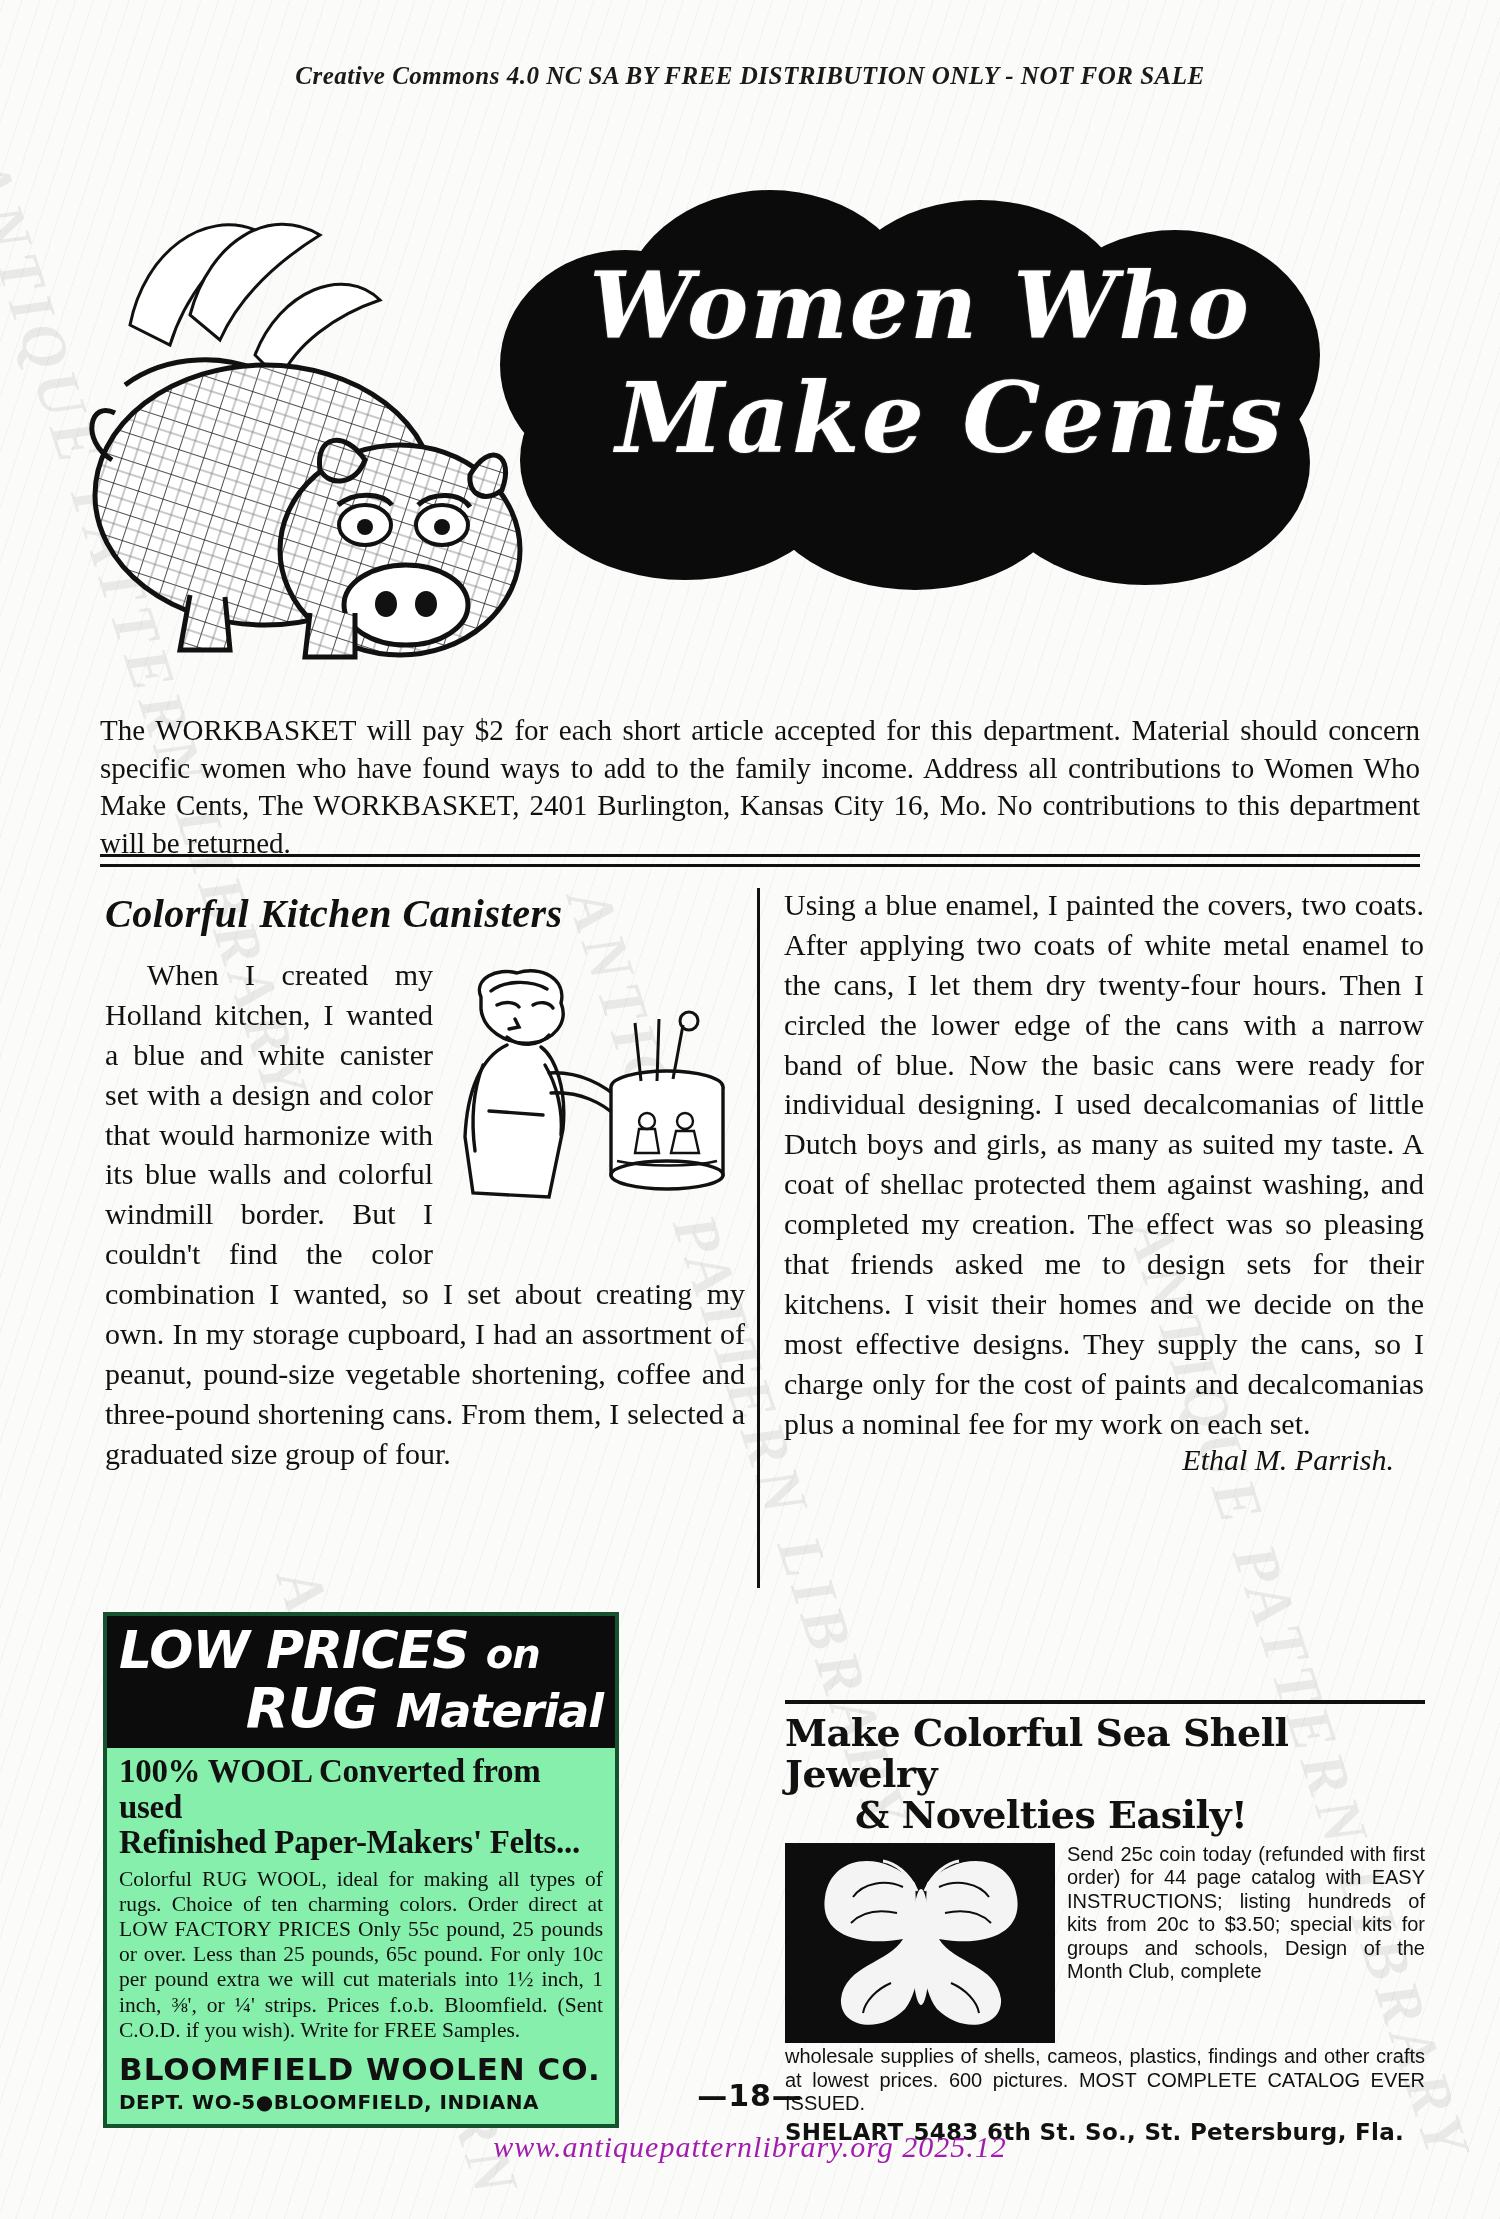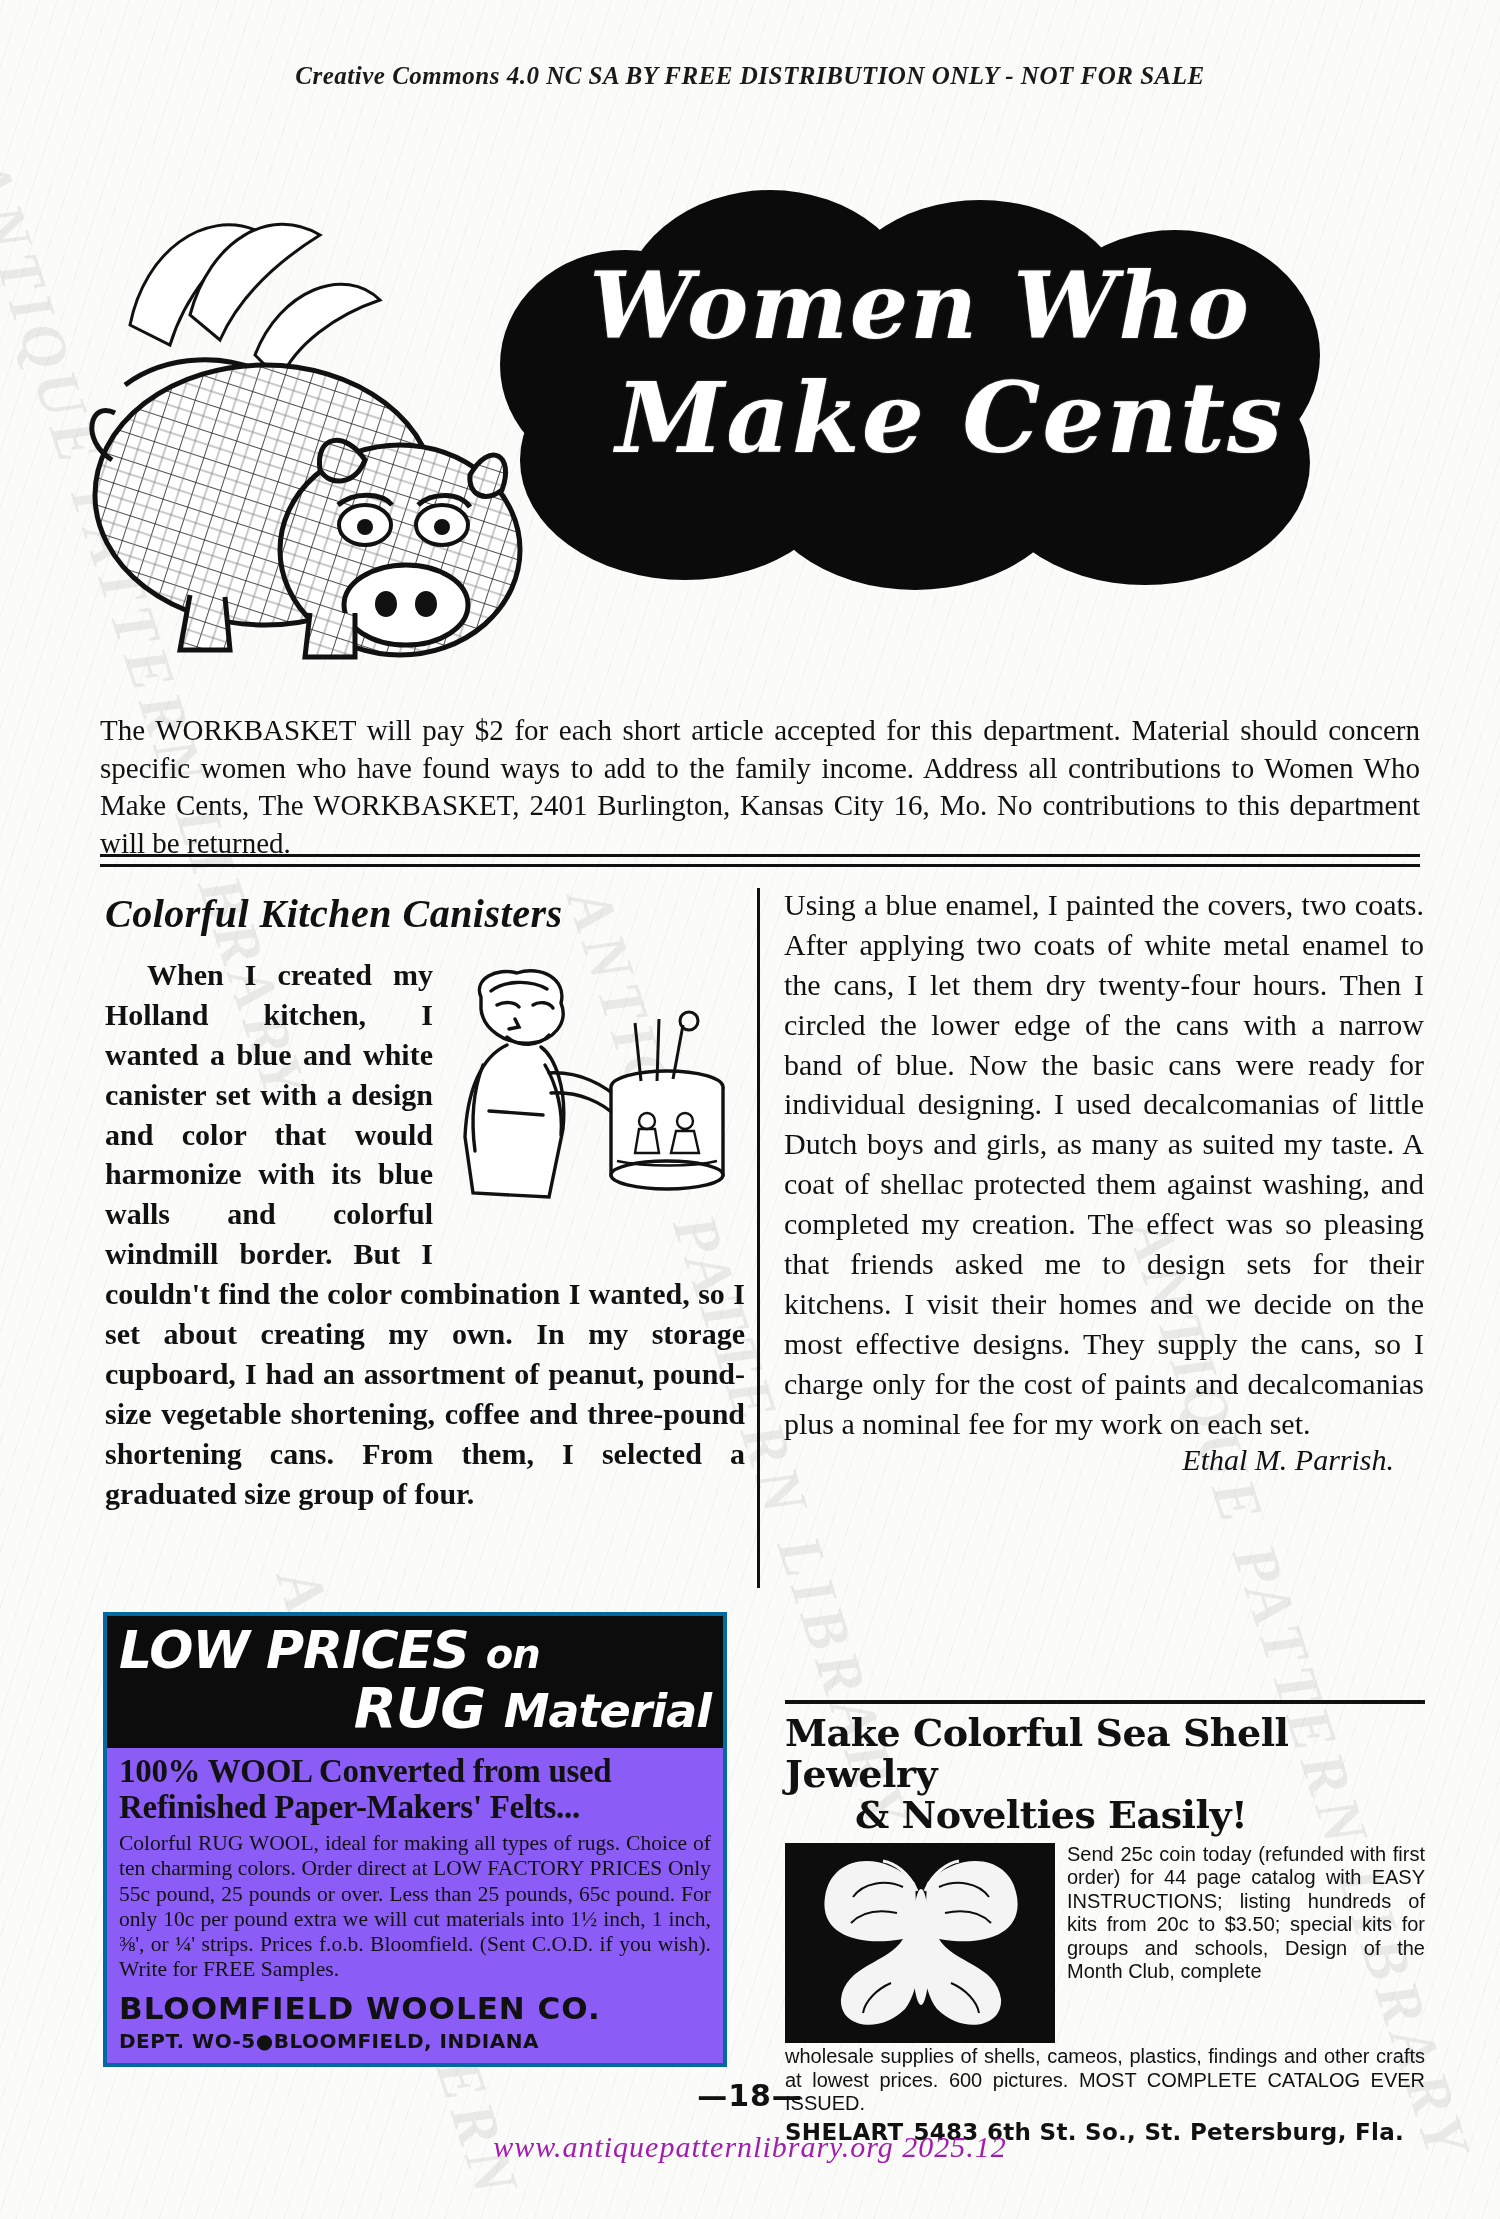--- a/index.html
+++ b/index.html
@@ -157,21 +157,21 @@
     letter-spacing: 0.5px;
     margin-bottom: 18px;
   }
   .body-text {
     font-size: 30px;
     line-height: 1.33;
     text-align: justify;
     font-family: "Liberation Serif", serif;
   }
   .body-text p { margin: 0 0 0 0; }
-  .indent { text-indent: 42px; font-weight: bold; }
+  .indent { text-indent: 42px; }
 
   .figure-canister {
     float: right;
     width: 300px;
     height: 270px;
     margin: 6px 0 4px 12px;
     shape-outside: inset(0);
   }
   .signature {
     text-align: right;
@@ -189,23 +189,23 @@
     width: 3px;
     height: 700px;
     background: #111;
   }
 
   
   .ad-left {
     position: absolute;
     left: 103px;
     top: 1612px;
-    width: 624px;
-    border: 4px solid #0369a1;
-    background: #8b5cf6;
+    width: 516px;
+    border: 4px solid #14532d;
+    background: #86efac;
     box-sizing: border-box;
     padding: 0;
   }
   .ad-band {
     background: #0c0c0c;
     color: #fff;
     padding: 8px 12px 12px 12px;
   }
   .ad-band .l1 {
     font-family: "DejaVu Sans", sans-serif;

